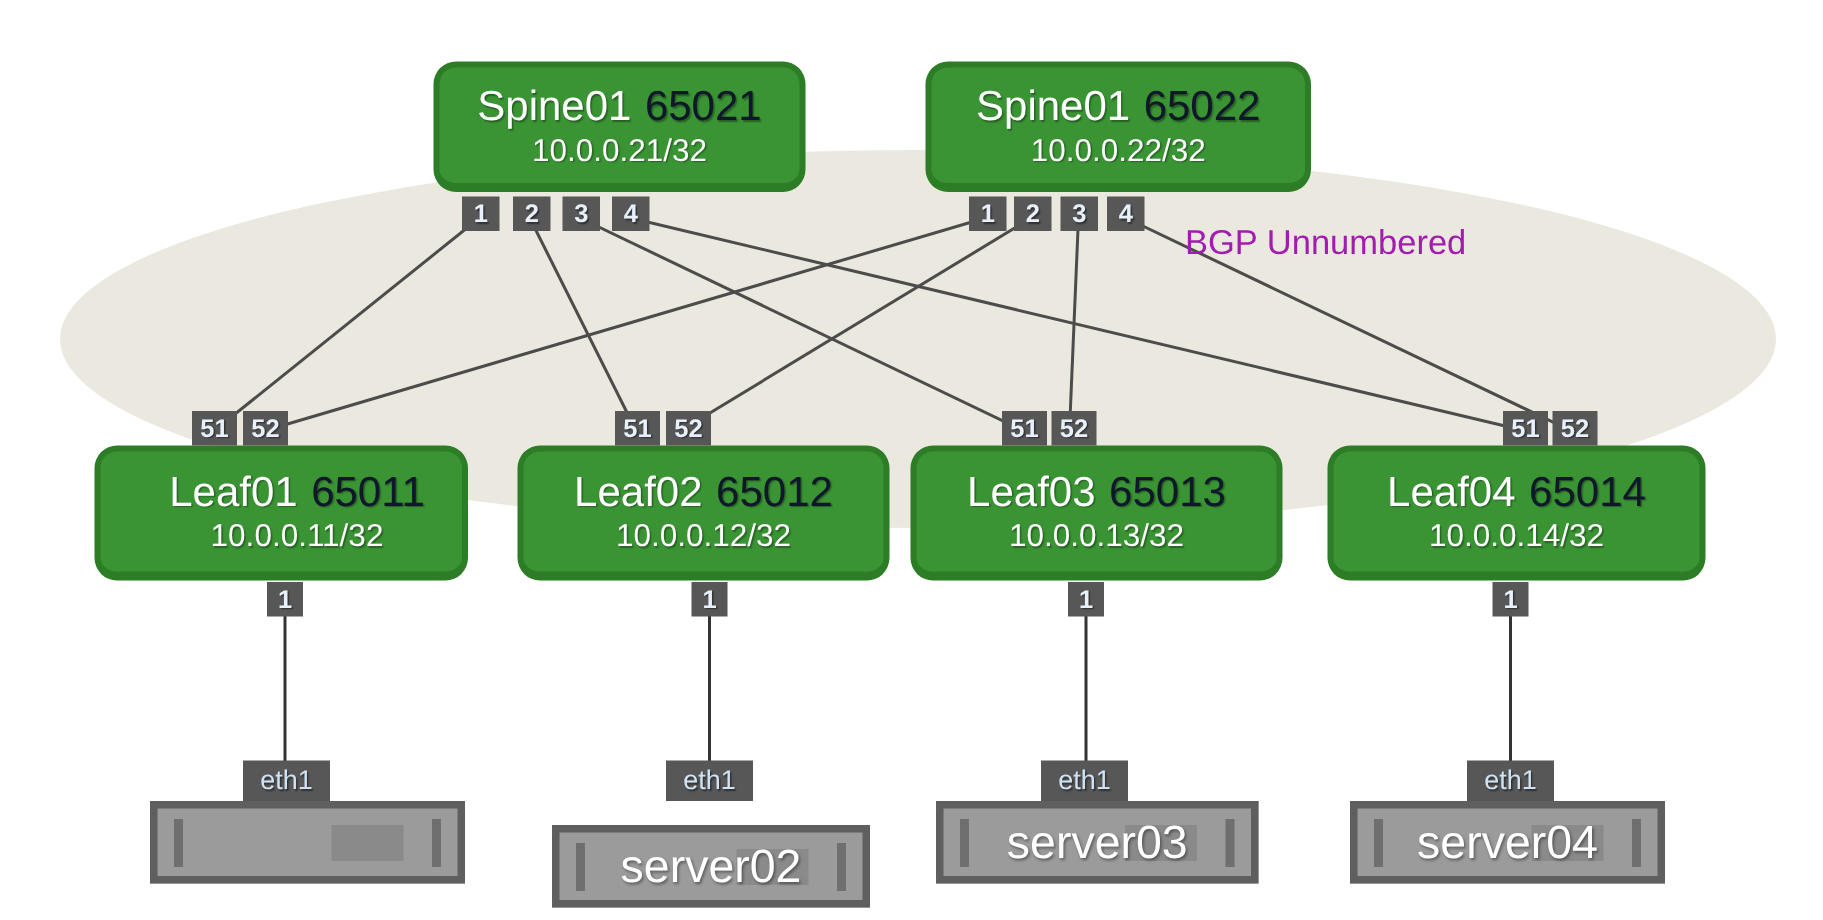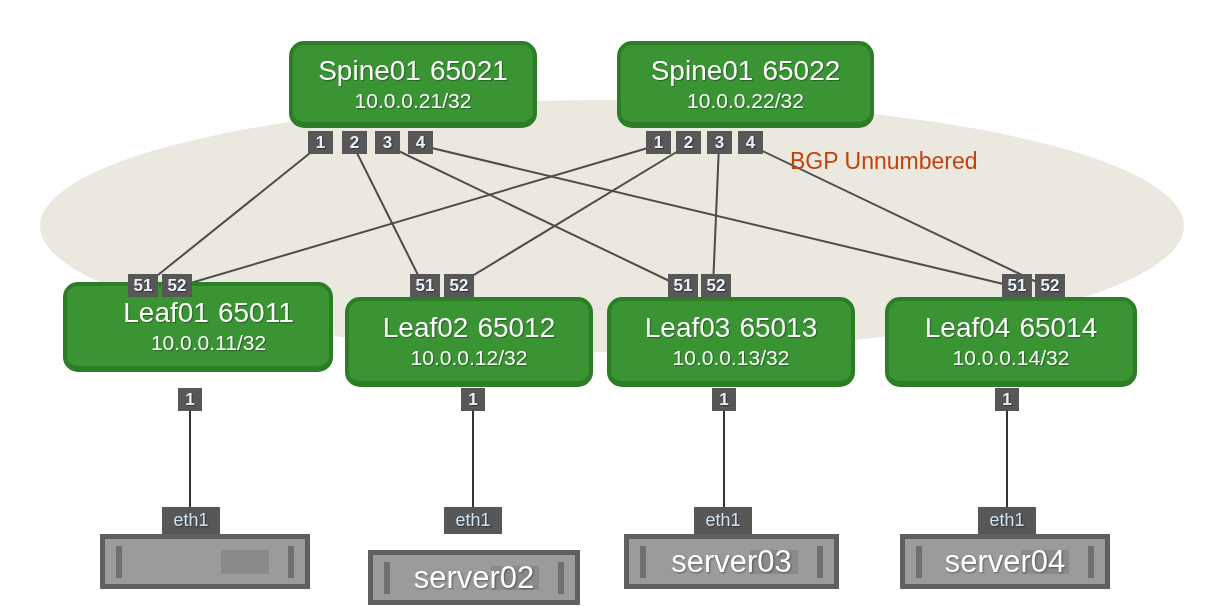--- a/index.html
+++ b/index.html
@@ -8,21 +8,21 @@
   #wires{position:absolute;left:0;top:0;z-index:1;}
 
   .node{
     position:absolute;z-index:2;box-sizing:border-box;
     background:#3a9434;border:4px solid #2d7d26;border-bottom-width:6px;
     border-radius:15px;display:flex;flex-direction:column;
     align-items:center;justify-content:center;gap:1px;
     color:#ffffff;text-shadow:1px 1px 1px rgba(0,0,0,0.35);
   }
   .node .title{font-size:28px;line-height:32px;white-space:nowrap;}
-  .node .asn{color:#ffffff;margin-left:9px;}
+  .node .asn{color:#0f172a;margin-left:9px;}
   .node .ip{font-size:21px;line-height:25px;}
 
   .port{
     position:absolute;z-index:3;box-sizing:border-box;
     background:#575757;color:#e8f1fb;
     display:flex;align-items:center;justify-content:center;
     font-size:17px;font-weight:600;text-shadow:1px 1px 1px rgba(0,0,0,0.45);
   }
   .eth{
     position:absolute;z-index:3;box-sizing:border-box;
@@ -37,21 +37,21 @@
     display:flex;align-items:center;justify-content:center;
     color:#ffffff;font-size:31px;text-shadow:1px 1px 2px rgba(0,0,0,0.4);
   }
   .server .rail{position:absolute;width:6px;height:32px;top:50%;margin-top:-16px;background:#6f6f6f;}
   .server .rail.left{left:11px;}
   .server .rail.right{right:11px;}
   .server .bay{position:absolute;width:48px;height:24px;top:50%;margin-top:-12px;right:36px;background:#8a8a8a;}
   .server .label{position:relative;z-index:1;}
 
   .bgp-label{
-    position:absolute;z-index:2;color:#c2410c;font-size:23px;white-space:nowrap;
+    position:absolute;z-index:2;color:#a21caf;font-size:23px;white-space:nowrap;
   }
 </style>
 </head>
 <body>
 
 <div id="stage">
 
   <svg id="wires" width="1215" height="613">
     <ellipse cx="612" cy="226" rx="572" ry="126" fill="#ebe8df"></ellipse>
     <g stroke="#4c4c4c" stroke-width="2">
@@ -87,21 +87,21 @@
     <div class="title"><span>Spine01</span><span class="asn">65022</span></div>
     <div class="ip">10.0.0.22/32</div>
   </div>
   <div class="port" style="left:646px;top:131px;width:25px;height:23px;">1</div>
   <div class="port" style="left:676px;top:131px;width:25px;height:23px;">2</div>
   <div class="port" style="left:707px;top:131px;width:25px;height:23px;">3</div>
   <div class="port" style="left:738px;top:131px;width:25px;height:23px;">4</div>
 
   <div class="port" style="left:128px;top:274px;width:30px;height:23px;">51</div>
   <div class="port" style="left:162px;top:274px;width:30px;height:23px;">52</div>
-  <div class="node" style="left:63px;top:282px;width:270px;height:90px;padding-left:21px;">
+  <div class="node" style="left:63px;top:297px;width:249px;height:90px;padding-left:21px;">
     <div class="title"><span>Leaf01</span><span class="asn">65011</span></div>
     <div class="ip">10.0.0.11/32</div>
   </div>
   <div class="port" style="left:178px;top:388px;width:24px;height:23px;">1</div>
 
   <div class="port" style="left:410px;top:274px;width:30px;height:23px;">51</div>
   <div class="port" style="left:444px;top:274px;width:30px;height:23px;">52</div>
   <div class="node" style="left:345px;top:297px;width:248px;height:90px;text-align:center;">
     <div class="title"><span>Leaf02</span><span class="asn">65012</span></div>
     <div class="ip">10.0.0.12/32</div>

